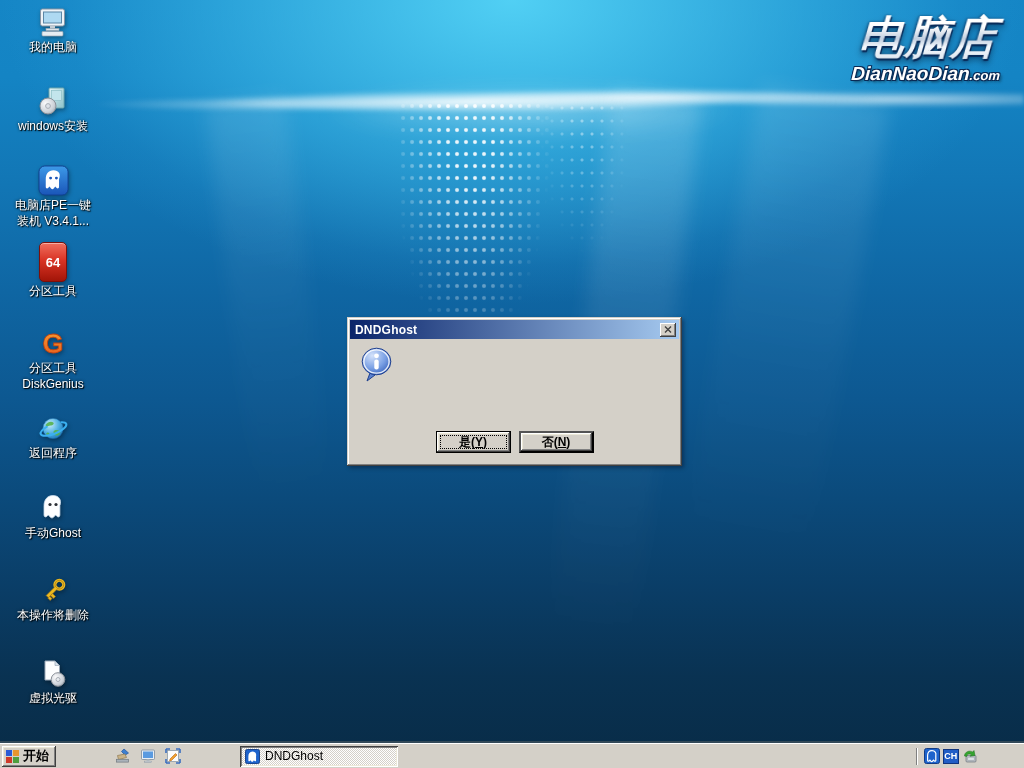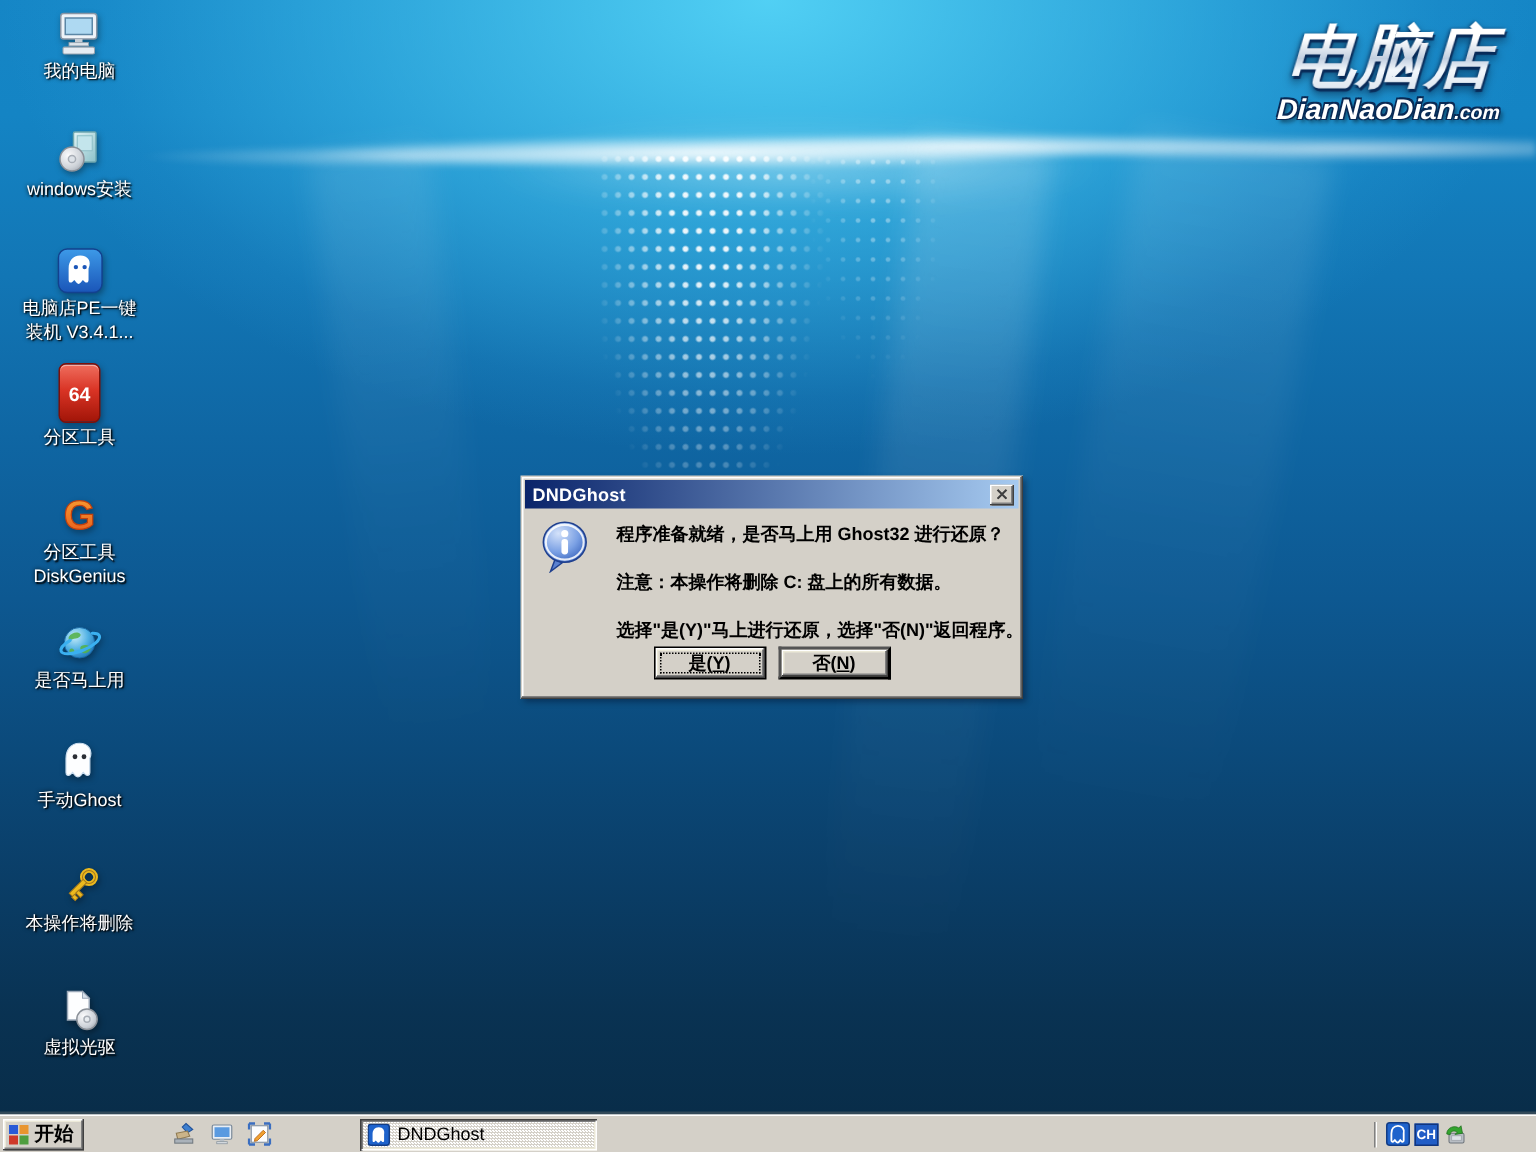--- a/index.html
+++ b/index.html
@@ -215,21 +215,21 @@
           <stop offset="0" stop-color="#c6ecf8"></stop>
             <stop offset=".55" stop-color="#4fb0e4"></stop>
             <stop offset="1" stop-color="#1a72b4"></stop>
         </radialGradient>
       </defs>
       <circle cx="15.5" cy="16" r="10.5" fill="url(#globeg)" stroke="#1665a2" stroke-width=".6"></circle>
       <path d="M8 12 c2-3 6-4 8-2 c1 1-1 3-3 3 c-2.5 0-3 1.5-5 1 z M17 18 c3-1 6 0 6 2 c0 2-3 4-5 3 c-1.5-.8-3-4-1-5 z M10 20 c1.5 0 2.5 1.6 1.5 2.8 c-1 1.2-3 .4-3-1 c0-1 .5-1.8 1.5-1.8 z" fill="#55b14c" opacity=".9"></path>
       <ellipse cx="16" cy="16.5" rx="14.2" ry="5" fill="none" stroke="#3ab0f0" stroke-width="2.1" transform="rotate(-22 16 16.5)" stroke-dasharray="42 16" stroke-linecap="round"></ellipse>
     </svg>
   </span>
-  <span class="lbl">是否马上用</span>
+  <span class="lbl">返回程序</span>
 </div>
 
 <div class="desk-item" style="top:490px">
   <span class="ico">
     <svg width="32" height="32" viewBox="0 0 32 32">
       <path d="M16 3.5 C10 3.5 7 8.2 7 13.6 v9.4 c0 2 1.7 2.6 3.1 1.2 l1.3-1.3 1.8 2.2 c.9 1.1 2.6 1.1 3.5 0 l1.8-2.2 1.3 1.3 c1.4 1.4 3.1 .8 3.1-1.2 v-9.4 C25 8.2 22 3.5 16 3.5 z" fill="#fdfeff" stroke="#c9dcee" stroke-width=".8"></path>
       <circle cx="13" cy="12.5" r="1.6" fill="#2b2f36"></circle>
       <circle cx="19" cy="12.5" r="1.6" fill="#2b2f36"></circle>
     </svg>
   </span>
@@ -289,25 +289,20 @@
               <stop offset="1" stop-color="#2a56b4"></stop>
           </radialGradient>
         </defs>
         <path d="M10 26 L7 34 L15 28 z" fill="#5b82d0" stroke="#20408e" stroke-width="1"></path>
         <ellipse cx="16.5" cy="14.5" rx="14.3" ry="13.3" fill="url(#ibg)" stroke="#20408e" stroke-width="1"></ellipse>
         <ellipse cx="16.5" cy="14.5" rx="12.6" ry="11.6" fill="none" stroke="#ffffff" stroke-width="1.4" opacity=".85"></ellipse>
         <circle cx="16.5" cy="8.8" r="2.4" fill="#fff"></circle>
         <rect x="14.3" y="12.4" width="4.4" height="10.2" rx="2.1" fill="#fff"></rect>
       </svg>
     </span>
-    <div class="dlg-lines">
-      <div class="ln">程序准备就绪，是否马上用 Ghost32 进行还原？</div>
-      <div class="ln">注意：本操作将删除 C: 盘上的所有数据。</div>
-      <div class="ln">选择"是(Y)"马上进行还原，选择"否(N)"返回程序。</div>
-    </div>
     <div class="dlg-buttons">
       <button class="btn95 default">
         <span class="focus-rect"></span>
         <span>是(</span>
           <span class="u">Y</span>
           <span>)</span>
       </button>
       <button class="btn95">
         <span>否(</span>
           <span class="u">N</span>

